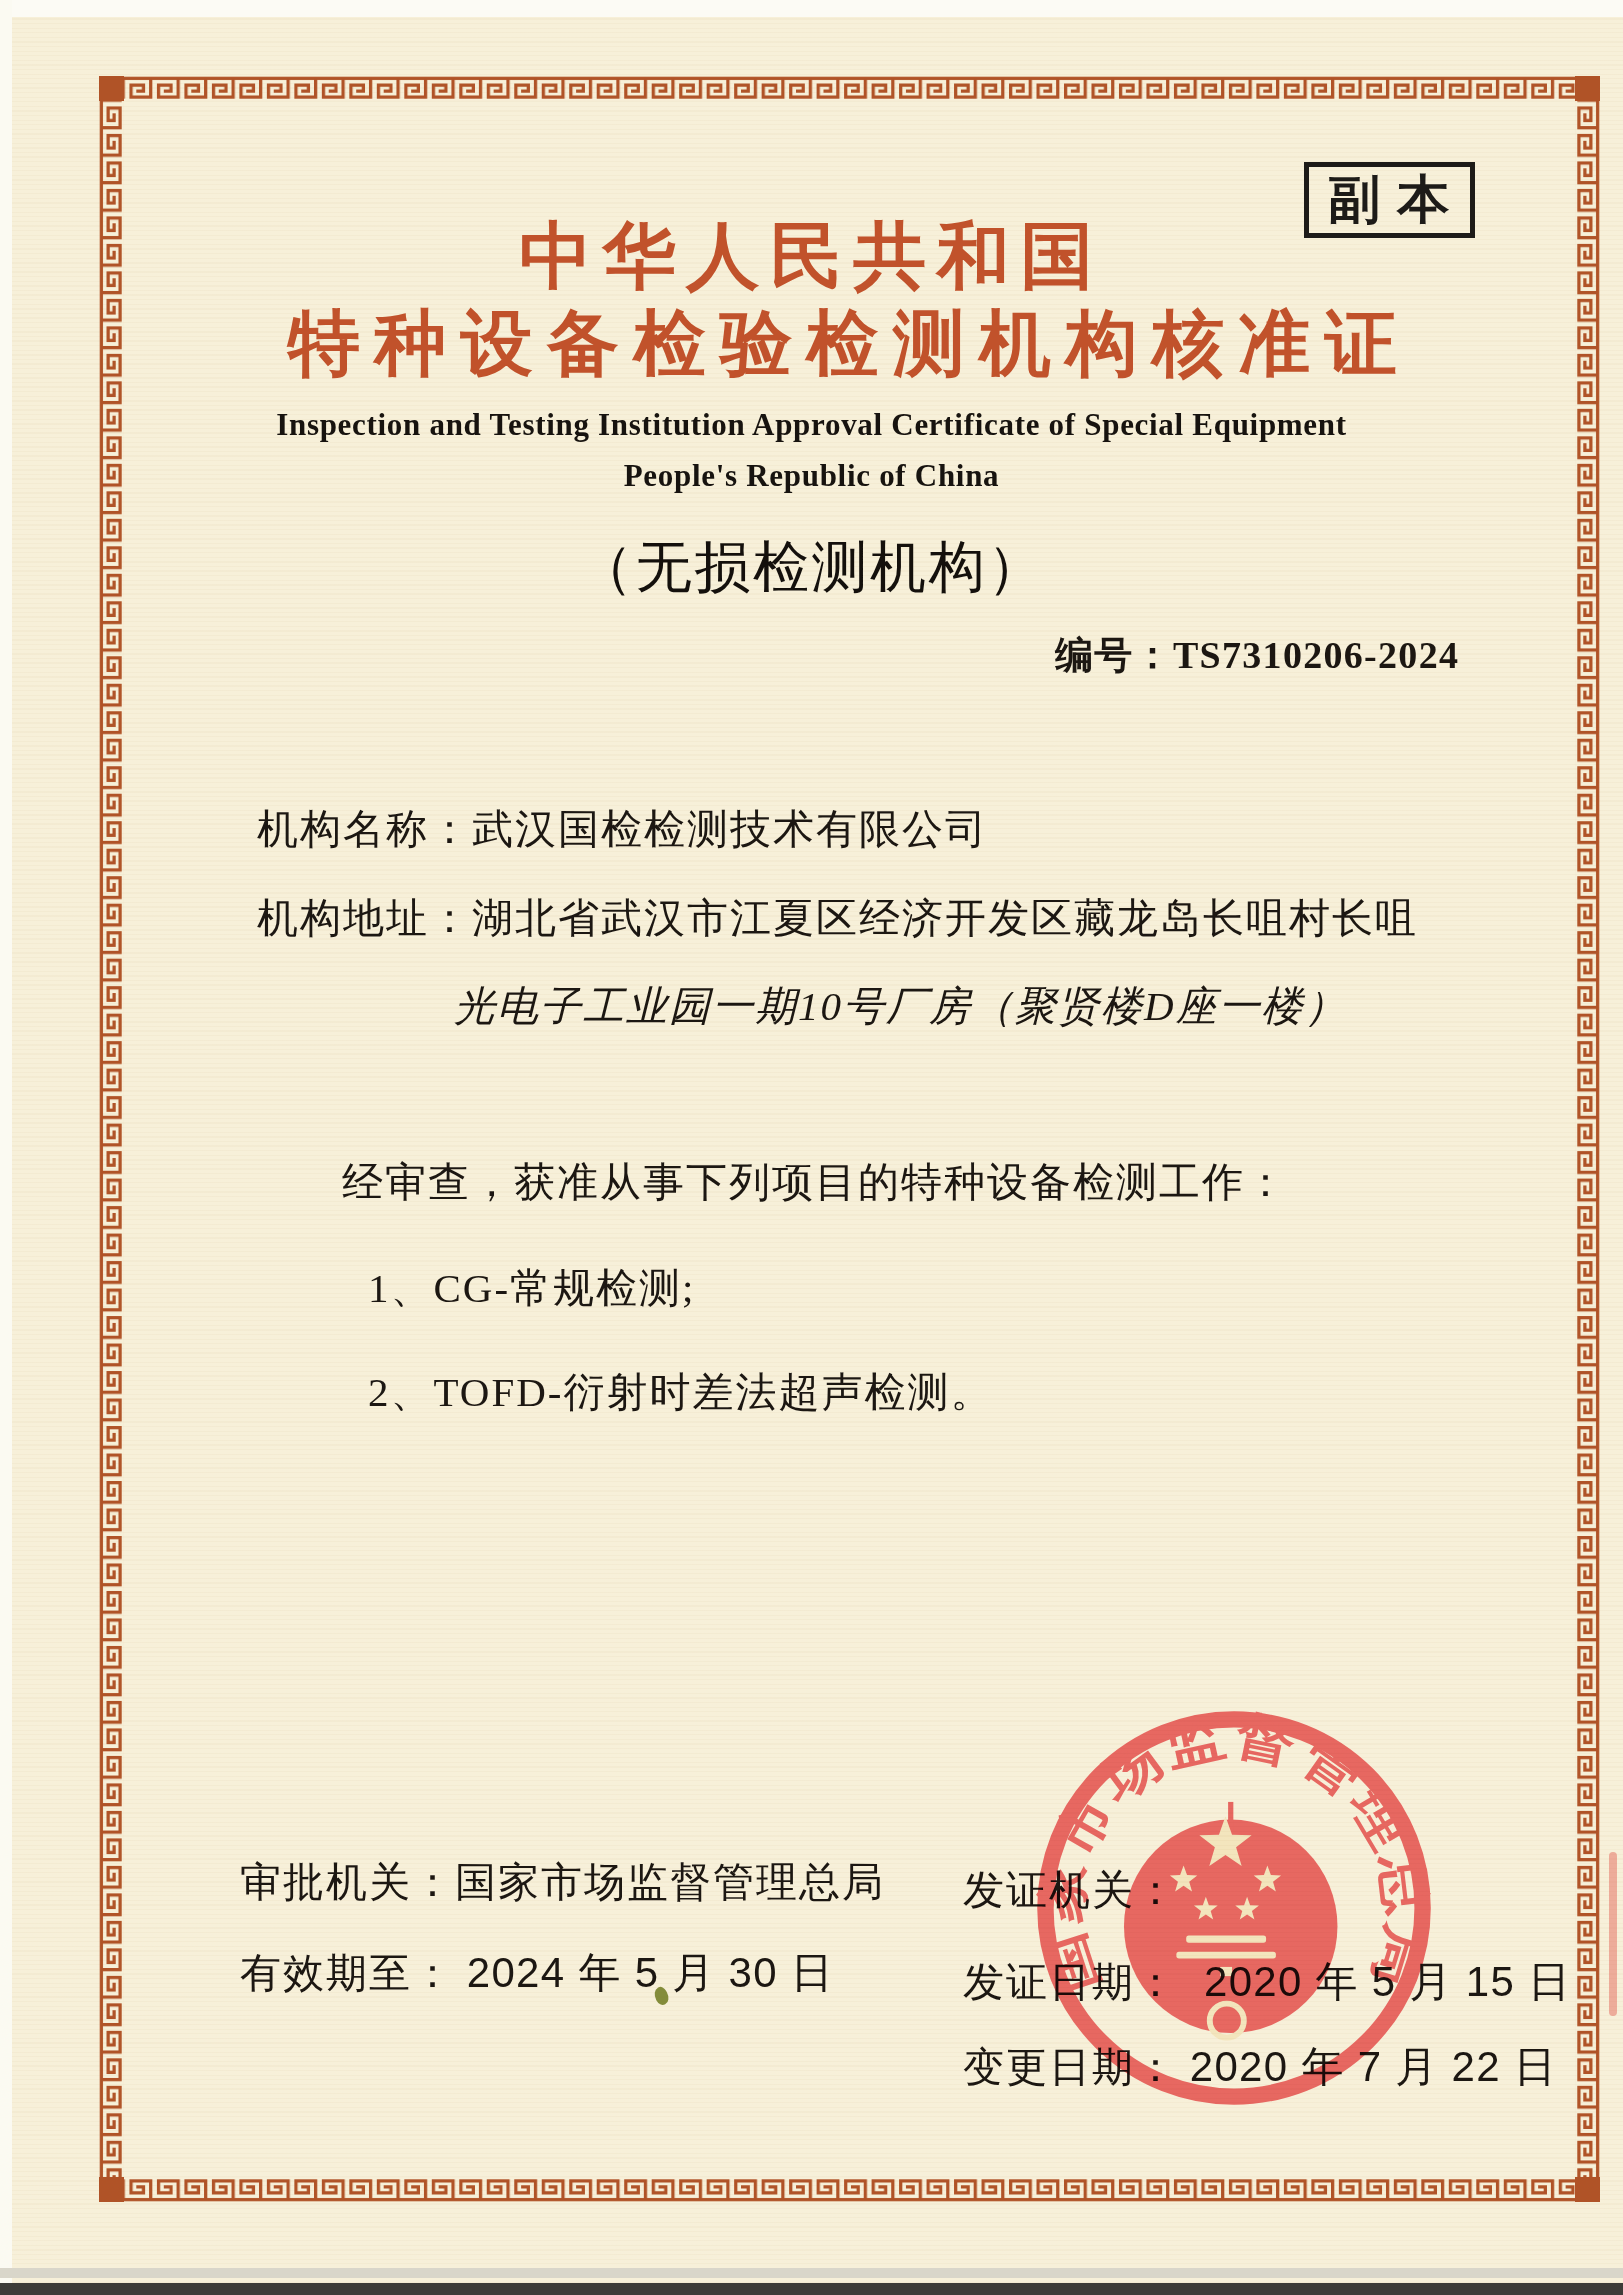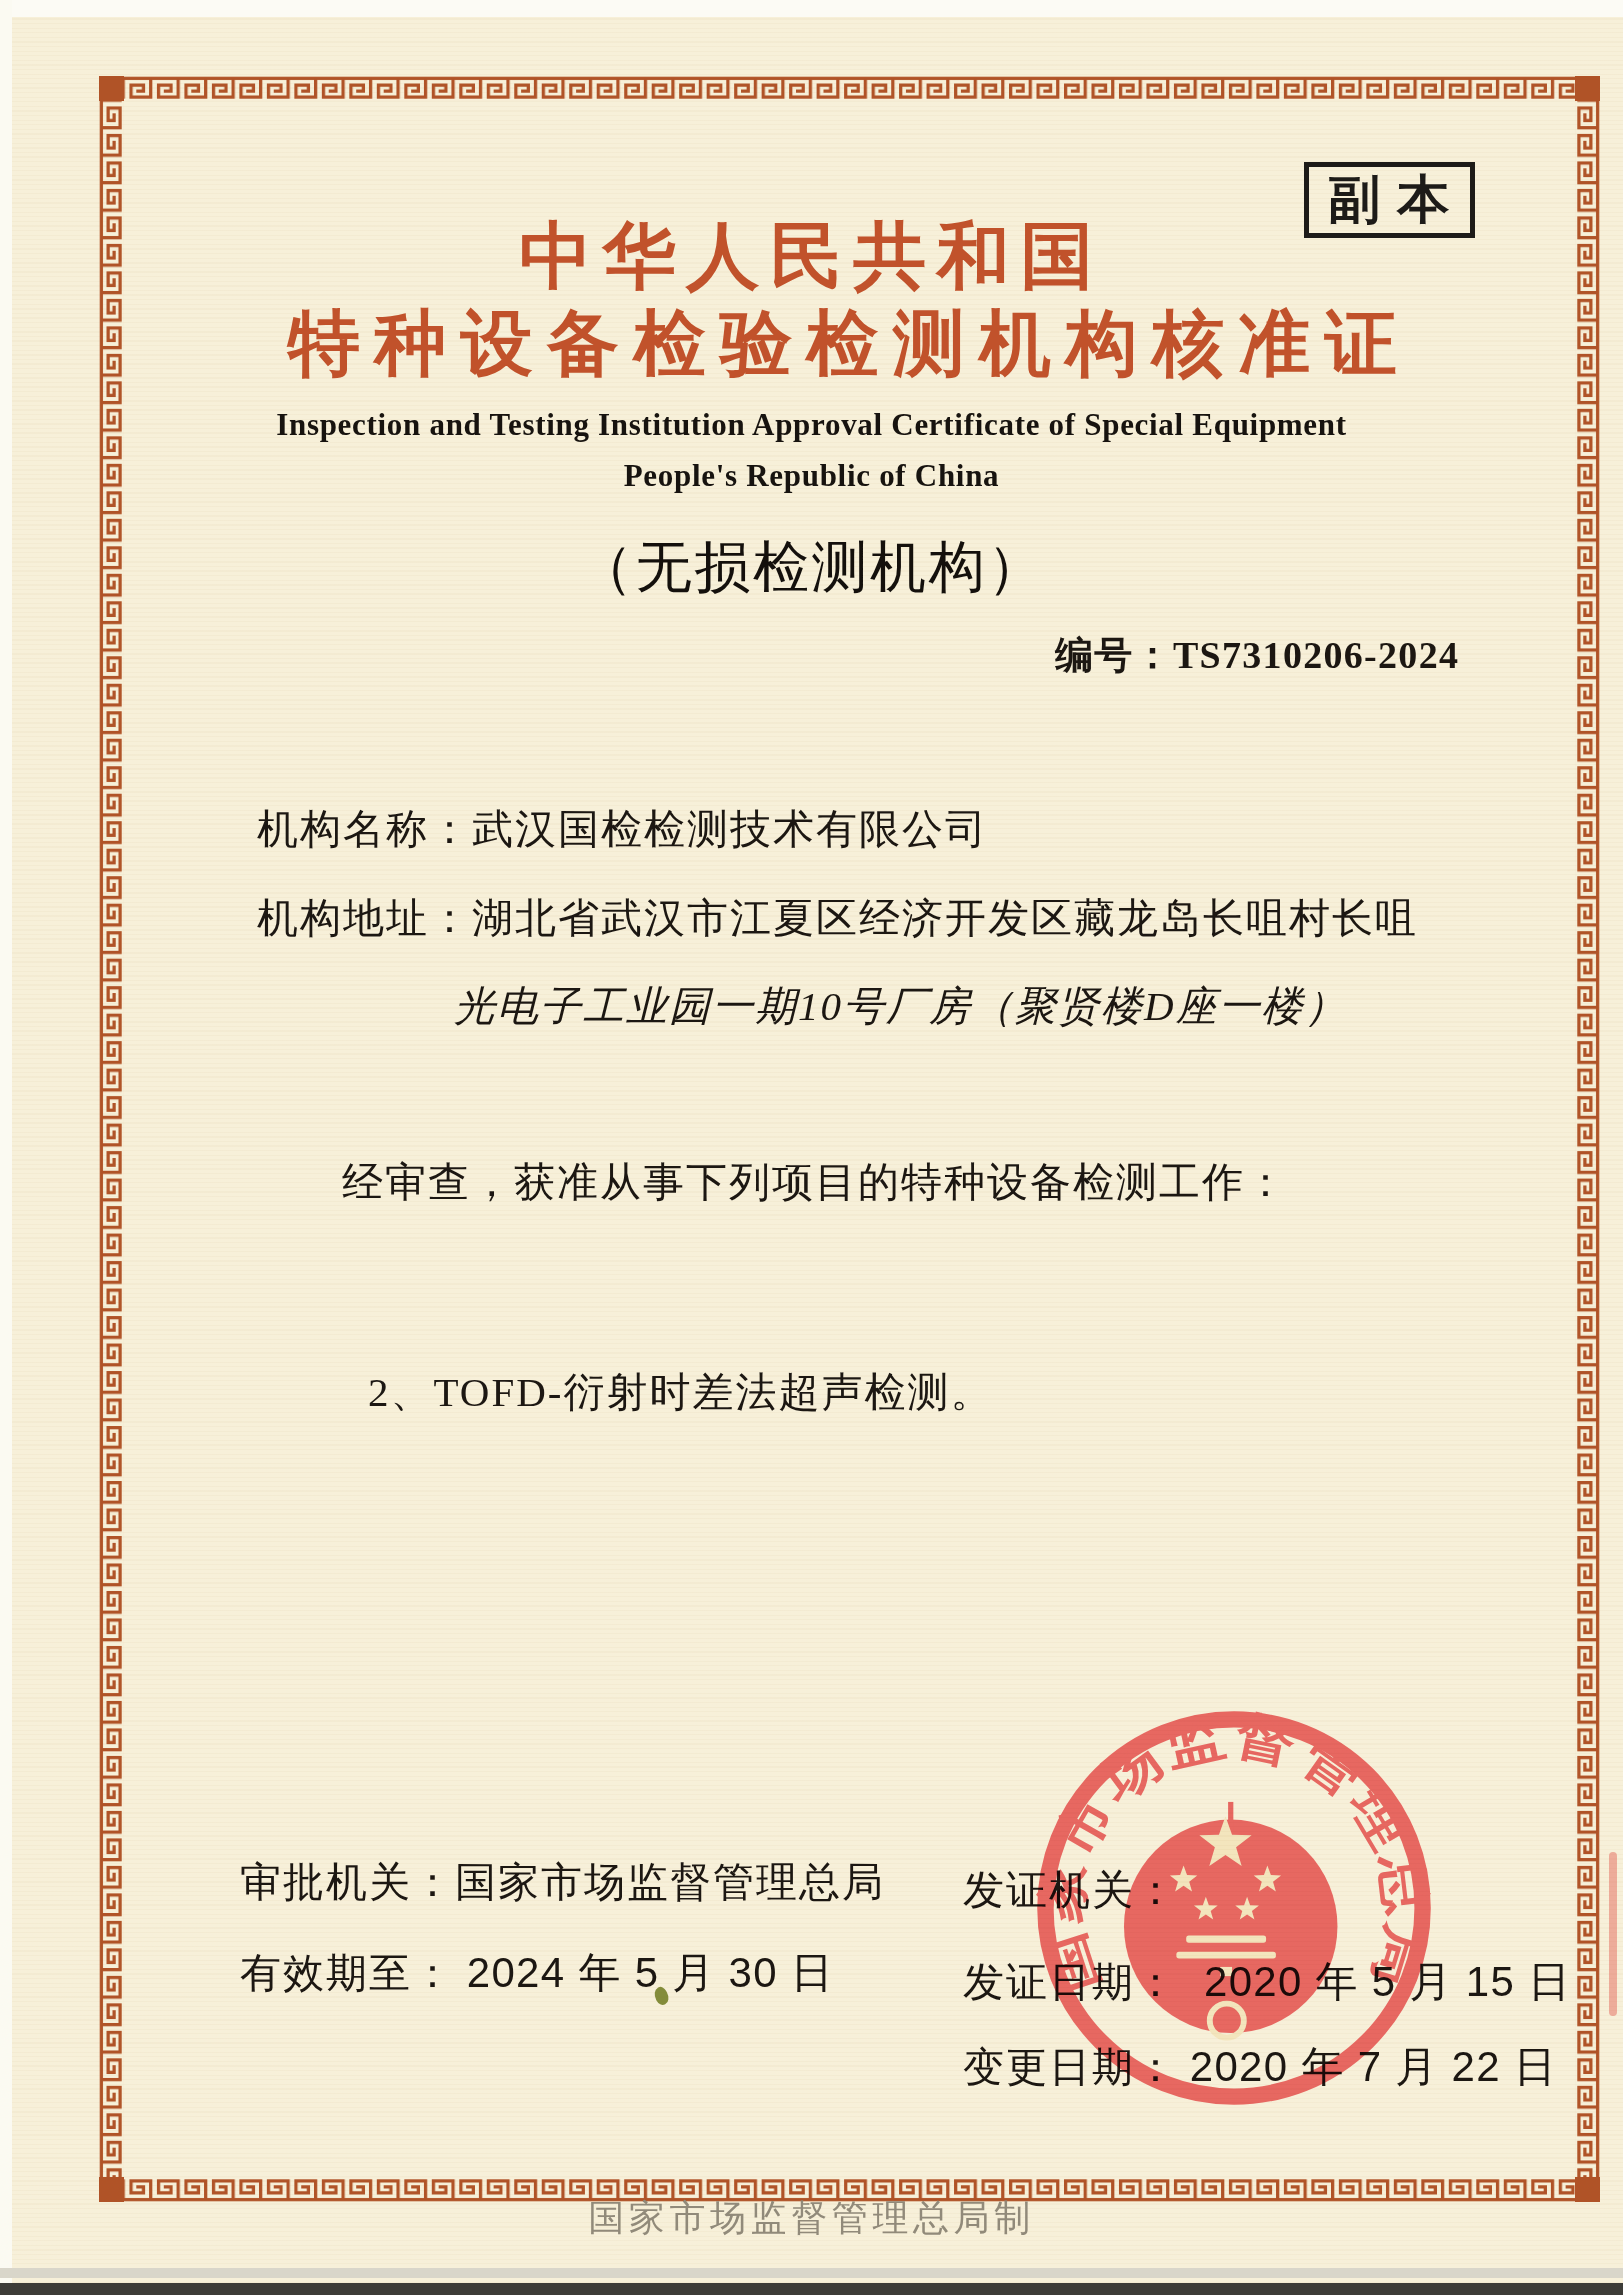--- a/index.html
+++ b/index.html
@@ -113,38 +113,38 @@
 
   <div class="abs row org-name txt">
     <span>机构名称：</span><span>武汉国检检测技术有限公司</span>
   </div>
   <div class="abs row org-addr1 txt">
     <span>机构地址：</span><span>湖北省武汉市江夏区经济开发区藏龙岛长咀村长咀</span>
   </div>
   <div class="abs row org-addr2 txt">光电子工业园一期10号厂房（聚贤楼D座一楼）</div>
 
   <div class="abs row intro txt">经审查，获准从事下列项目的特种设备检测工作：</div>
+  <div class="abs row item1 txt">1、CG-常规检测;</div>
   <div class="abs row item2 txt">2、TOFD-衍射时差法超声检测。</div>
 
   <div class="abs row f-approve txt">
     <span>审批机关：</span><span>国家市场监督管理总局</span>
   </div>
   <div class="abs row f-valid txt">
     <span>有效期至：</span><span class="date-val">2024 年 5 月 30 日</span>
   </div>
 
   <div class="abs row f-issue-org txt">发证机关：</div>
   <div class="abs row f-issue-date txt">
     <span>发证日期：</span><span class="date-val" style="margin-left:26px;">2020 年 5 月 15 日</span>
   </div>
   <div class="abs row f-change-date txt">
     <span>变更日期：</span><span class="date-val">2020 年 7 月 22 日</span>
   </div>
 
-  <div class="abs t-center made-by txt">国家市场监督管理总局制</div>
 
   <svg class="abs seal" viewBox="0 0 620 620">
     <circle cx="310" cy="310" r="288" fill="none" stroke="#ee6166" stroke-width="25"></circle>
     <defs>
       <path id="sealArc" d="M 106.5 427.5 A 235 235 0 1 1 513.5 427.5" fill="none"></path>
     </defs>
     <text font-size="78" font-weight="bold" fill="#ee6166" letter-spacing="6">
       <textPath href="#sealArc" startOffset="0" textLength="980" lengthAdjust="spacingAndGlyphs">国家市场监督管理总局</textPath>
     </text>
     <g>

